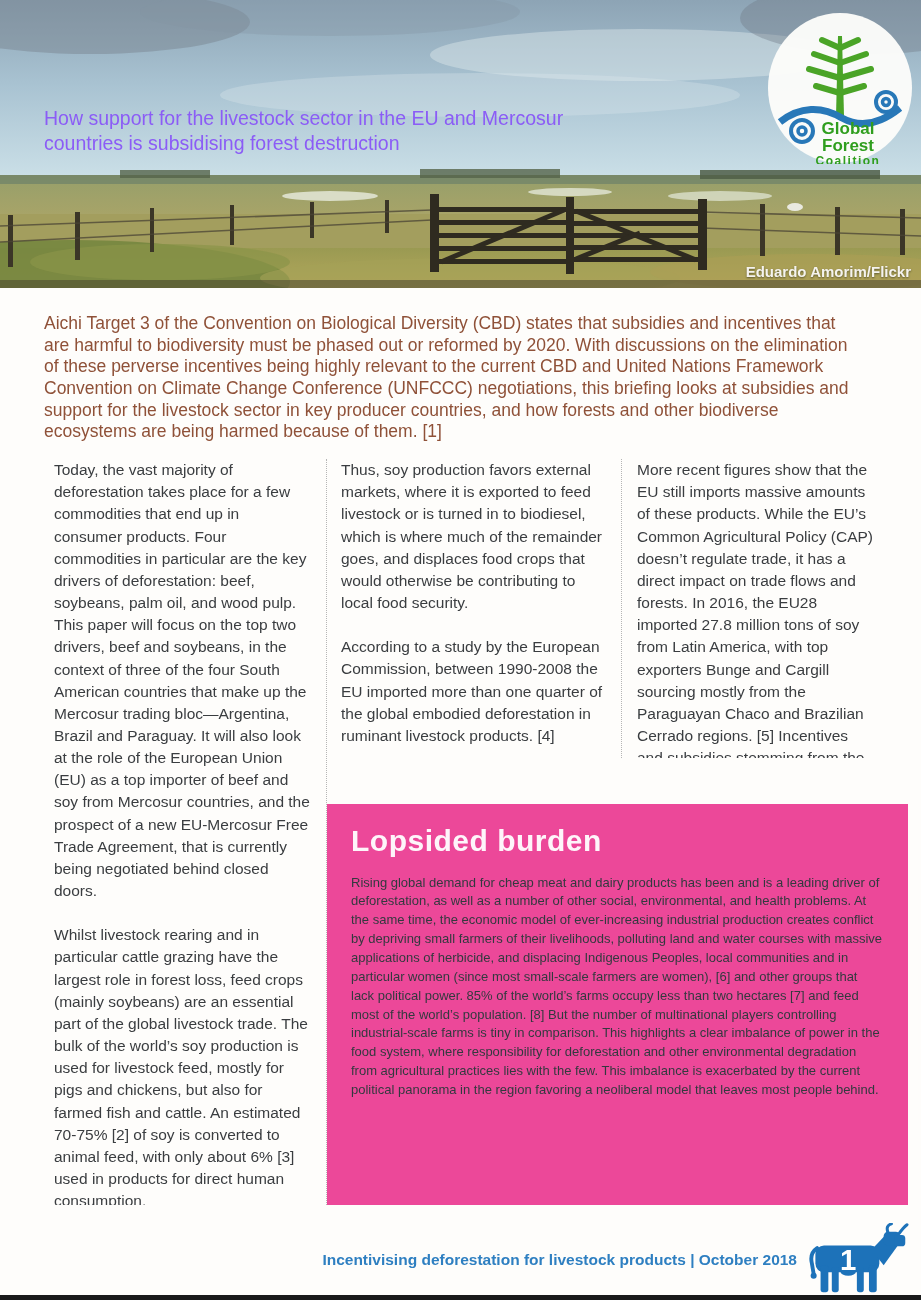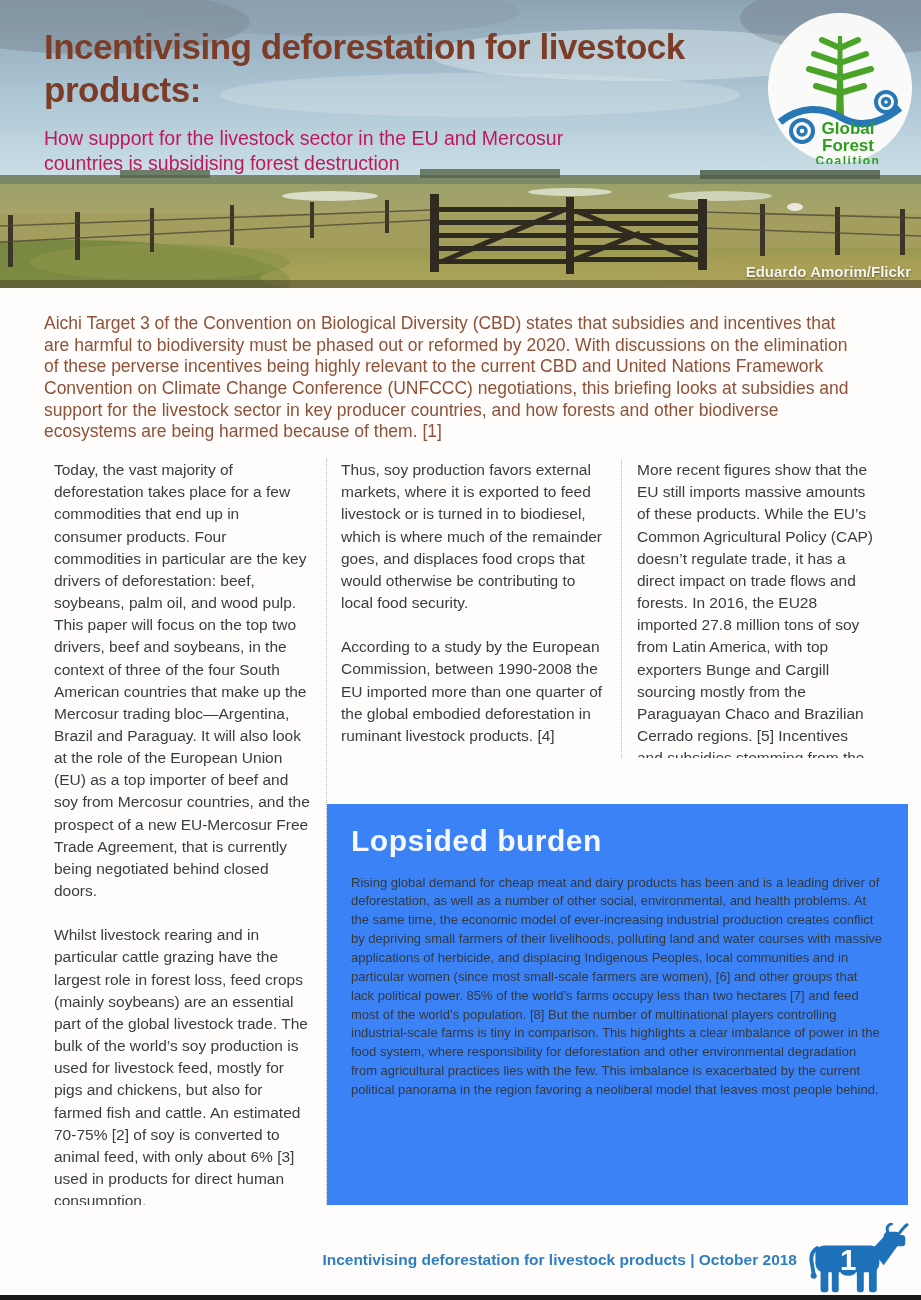--- a/index.html
+++ b/index.html
@@ -13,22 +13,22 @@
   }
   
   .hero{position:relative;width:921px;height:288px;overflow:hidden;}
   .hero svg{display:block;}
   .hero-title{
     position:absolute;left:44px;top:26px;width:680px;
     font-size:35px;line-height:1.22;font-weight:bold;
     color:#7c3c28;letter-spacing:-0.5px;
   }
   .hero-sub{
-    position:absolute;left:44px;top:126px;width:555px;
-    font-size:19.5px;line-height:1.3;color:#be185d;font-weight:500;
+    position:absolute;left:44px;top:106px;width:555px;
+    font-size:19.5px;line-height:1.3;color:#8b5cf6;font-weight:500;
   }
   .logo{position:absolute;top:12px;right:5px;width:152px;height:152px;}
   .credit{
     position:absolute;right:10px;bottom:8px;
     color:#f5f3ee;font-weight:bold;font-size:15px;
     text-shadow:0 1px 2px rgba(40,40,20,.6);
   }
   
   .intro{
     padding:25px 64px 0 44px;
@@ -48,21 +48,21 @@
   }
   .cols23{display:flex;align-items:stretch;height:303px;overflow:hidden;}
   .col2{width:268px;flex:0 0 268px;padding:0 12px 0 14px;border-right:1px dotted #b5b5b5;}
   .col3{flex:1;padding:0 30px 0 15px;}
   .bodytext p{
     margin:0 0 22px 0;
     color:#3a3d40;font-size:15.5px;line-height:1.43;
   }
   .bluebox{
     margin-top:1px;
-    background:#3b82f6;
+    background:#ec4899;
     padding:16px 24px 22px 24px;
     height:369px;overflow:hidden;
   }
   .bluebox h2{
     margin:4px 0 16px 0;
     font-size:30px;font-weight:bold;color:rgba(255,255,255,.95);
     letter-spacing:0.5px;
   }
   .bluebox .boxbody{
     color:#33393f;font-size:13px;line-height:1.45;
@@ -165,21 +165,20 @@
       </g>
       <g stroke="#2f2b20" stroke-width="5">
         <line x1="441" y1="262" x2="564" y2="210"></line>
         <line x1="576" y1="211" x2="696" y2="260"></line>
         <line x1="576" y1="259" x2="640" y2="233"></line>
       </g>
 
       <rect x="0" y="280" width="921" height="8" fill="#4a4630" opacity="0.55"></rect>
     </svg>
 
-    <div class="hero-title">Incentivising deforestation for livestock products:</div>
     <div class="hero-sub">How support for the livestock sector in the EU and Mercosur countries is subsidising forest destruction</div>
 
     <div class="logo">
       <svg width="152" height="152" viewBox="0 0 152 152">
         <ellipse cx="76" cy="76" rx="72" ry="75" fill="#fcfcfa" opacity="0.97"></ellipse>
 
         <g>
           <polygon points="72,104 80,104 78,24 74,24" fill="#4aa427"></polygon>
           <g stroke="#4aa427" stroke-width="6" stroke-linecap="round">
             <line x1="76" y1="36" x2="58" y2="28"></line>

